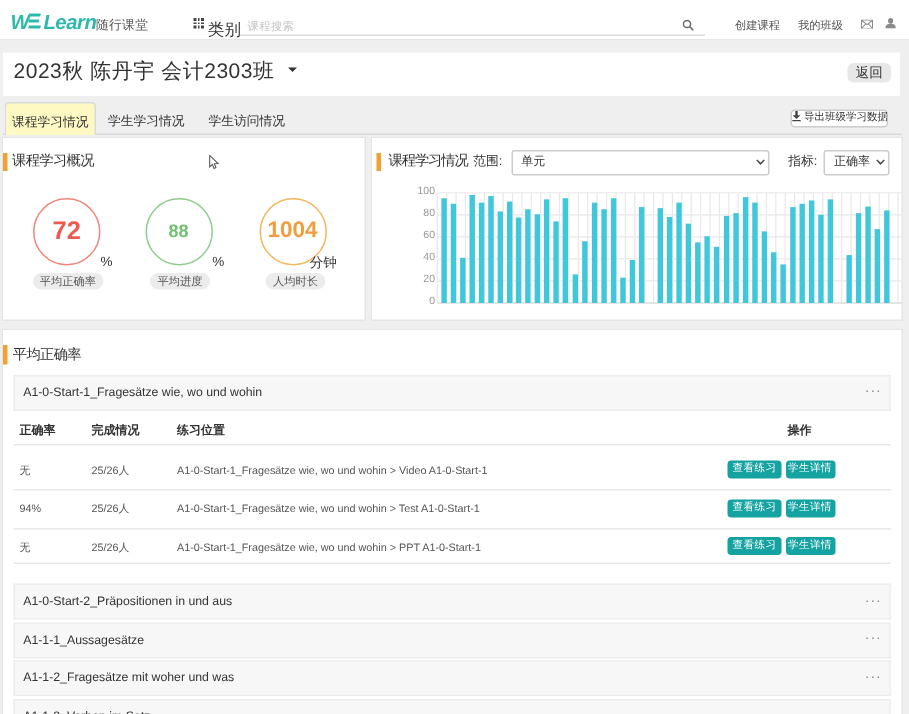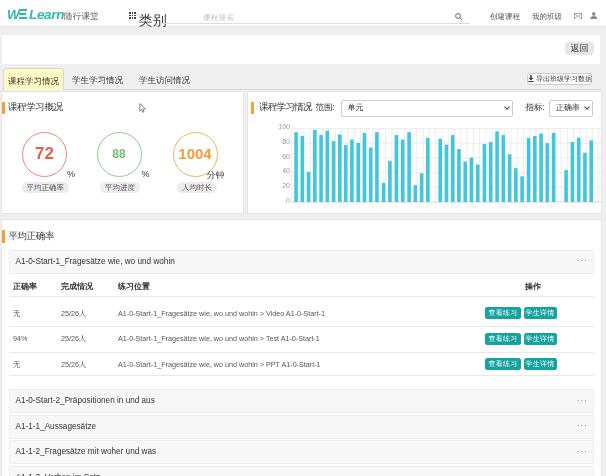--- a/index.html
+++ b/index.html
@@ -11,24 +11,24 @@
 
 #nav { position:absolute; left:0; top:0; width:606px; height:27px; background:#fff;
   border-bottom:1px solid #e7e7e7; }
 #logo { position:absolute; left:7px; top:7px; font-size:13.5px; font-weight:bold;
   font-style:italic; color:#2cb9ae; letter-spacing:-0.3px; }
 #logo .eb { display:inline-block; position:relative; width:8.5px; height:10.5px; top:0.5px; margin-right:1px;}
 #logo .eb i { position:absolute; left:0; height:2.2px; background:#2cb9ae; transform:skewX(-14deg); }
 #brandcn { position:absolute; left:64px; top:11px; font-size:8.5px; color:#555; letter-spacing:0.2px;}
 #gridicon { position:absolute; left:129px; top:12px; width:7px; height:7px; }
 #gridicon i { position:absolute; width:1.8px; height:1.8px; background:#444; }
-#catlbl { position:absolute; left:138.5px; top:12px; font-size:14px; color:#333; letter-spacing:0.2px;}
+#catlbl { position:absolute; left:138.5px; top:12px; font-size:11px; color:#333; letter-spacing:0.2px;}
 #search { position:absolute; left:160px; top:8px; width:310px; height:16px;
   border-bottom:1px solid #dcdcdc; }
-#search span { position:absolute; left:5px; top:5px; font-size:7.5px; color:#c3c3c3; letter-spacing:0.3px;margin-left:38px;}
+#search span { position:absolute; left:5px; top:5px; font-size:7.5px; color:#c3c3c3; letter-spacing:0.3px;}
 #mag { position:absolute; left:455px; top:12.5px; }
 .navlink { position:absolute; top:12px; font-size:7.5px; color:#555; }
 #icn-mail { position:absolute; left:573.5px; top:12.5px; }
 #icn-user { position:absolute; left:590px; top:12px; }
 
 
 #titlebar { position:absolute; left:1.5px; top:35px; width:598.5px; height:29px; background:#fff; }
 #titlebar h1 { position:absolute; left:7.5px; top:4px; font-size:14px; font-weight:normal; color:#333; letter-spacing:0.35px; }
 #titlebar .caret { display:inline-block; width:0; height:0; border:3.5px solid transparent;
   border-top-color:#333; vertical-align:middle; margin-left:5px; margin-top:0px;}
@@ -113,20 +113,21 @@
       <rect x="0.35" y="0.35" width="7.3" height="5.8" fill="none" stroke="#8a8a8a" stroke-width="0.7"></rect>
       <path d="M0.4 0.5 L4 3.4 L7.6 0.5 M0.4 6 L3 3 M7.6 6 L5 3" fill="none" stroke="#8a8a8a" stroke-width="0.7"></path>
     </svg>
   <svg id="icn-user" width="7.5" height="7" viewBox="0 0 7.5 7">
       <ellipse cx="3.75" cy="1.9" rx="1.7" ry="1.9" fill="#8a8a8a"></ellipse>
       <path d="M0.3 7 C0.3 4.6 1.8 3.9 3.75 3.9 C5.7 3.9 7.2 4.6 7.2 7 Z" fill="#8a8a8a"></path>
     </svg>
 </div>
 
 <div id="titlebar">
+  <h1>2023秋 陈丹宇 会计2303班 <span class="caret"></span></h1>
   <div id="btn-back">返回</div>
 </div>
 
 <div id="tabs">
   <div class="line"></div>
   <div id="tab-act">课程学习情况</div>
   <div class="tab" style="left:72px">学生学习情况</div>
   <div class="tab" style="left:139px">学生访问情况</div>
   <div id="btn-export"><svg width="6" height="7" viewBox="0 0 6 7" style="vertical-align:-1px">
         <path d="M2.2 0 H3.8 V2.8 H5.6 L3 5.4 L0.4 2.8 H2.2 Z" fill="#444"></path>

